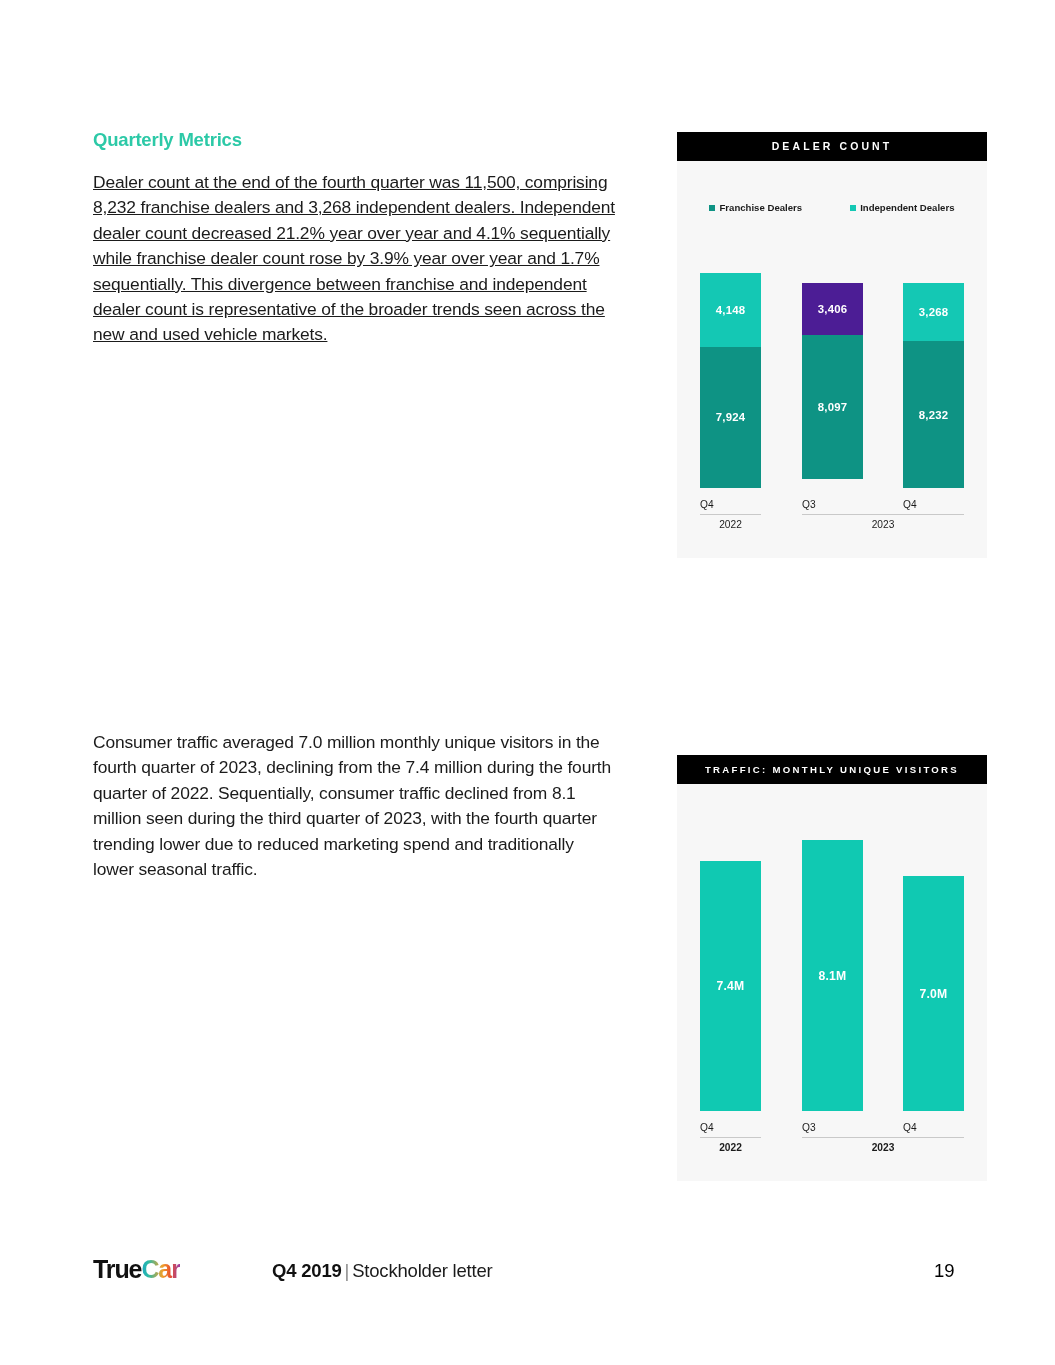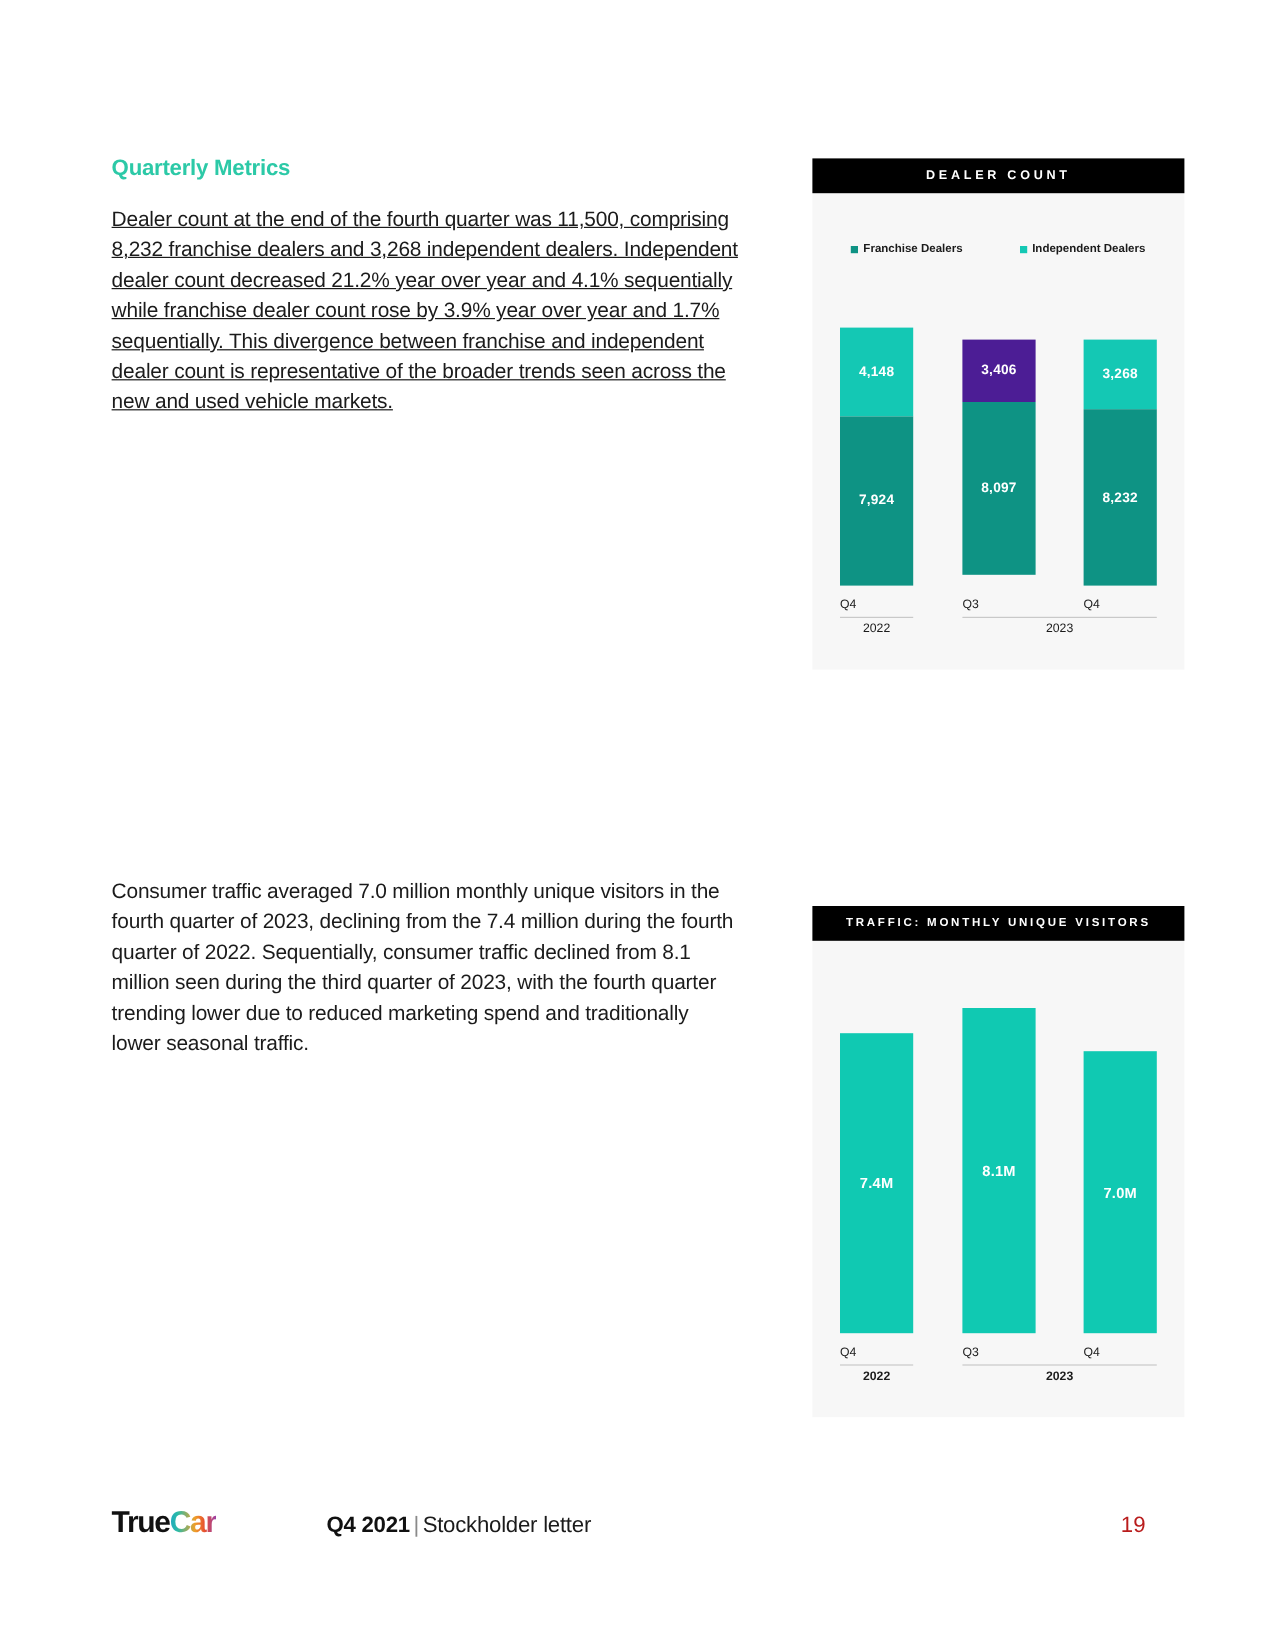--- a/index.html
+++ b/index.html
@@ -213,21 +213,21 @@
     letter-spacing: -0.2px;
     white-space: nowrap;
   }
   .footer-center .q { font-weight: bold; color: #111111; }
   .footer-center .sep { color: #8a8a8a; padding: 0 3px; }
   .page-num {
     position: absolute;
     left: 934px;
     top: 8px;
     font-size: 18.5px;
-    color: #b91c1c;
+    color: #000000;
   }
 </style>
 </head>
 <body>
 
 <div class="section-heading">Quarterly Metrics</div>
 <div class="body-copy" id="para-dealer">Dealer count at the end of the fourth quarter was 11,500, comprising 8,232 franchise dealers and 3,268 independent dealers. Independent dealer count decreased 21.2% year over year and 4.1% sequentially while franchise dealer count rose by 3.9% year over year and 1.7% sequentially. This divergence between franchise and independent dealer count is representative of the broader trends seen across the new and used vehicle markets.</div>
 <div class="body-copy" id="para-traffic">Consumer traffic averaged 7.0 million monthly unique visitors in the fourth quarter of 2023, declining from the 7.4 million during the fourth quarter of 2022. Sequentially, consumer traffic declined from 8.1 million seen during the third quarter of 2023, with the fourth quarter trending lower due to reduced marketing spend and traditionally lower seasonal traffic.</div>
 
 <div class="chart-card" id="card-dealer">
@@ -331,16 +331,16 @@
       <div class="year-text bold">2023</div>
     </div>
   </div>
 </div>
 
 <div class="footer">
   <div class="logo">
     <span class="true">True</span><span class="car">Car</span>
   </div>
   <div class="footer-center">
-    <span class="q">Q4 2021</span><span class="sep">|</span><span>Stockholder letter</span>
+    <span class="q">Q4 2019</span><span class="sep">|</span><span>Stockholder letter</span>
   </div>
   <div class="page-num">19</div>
 </div>
 
 </body></html>

